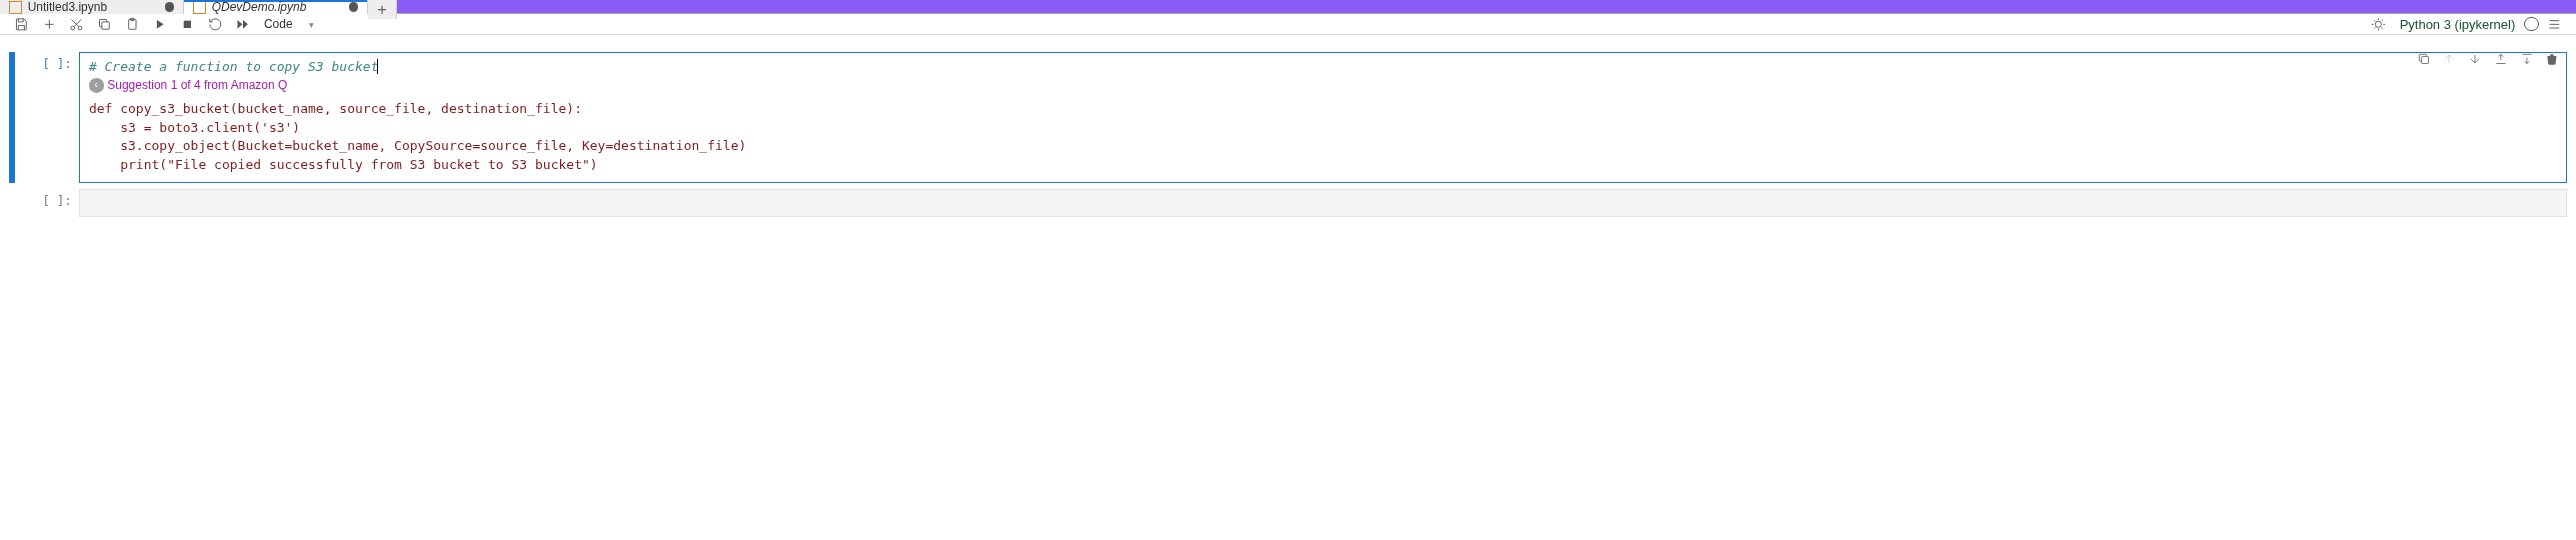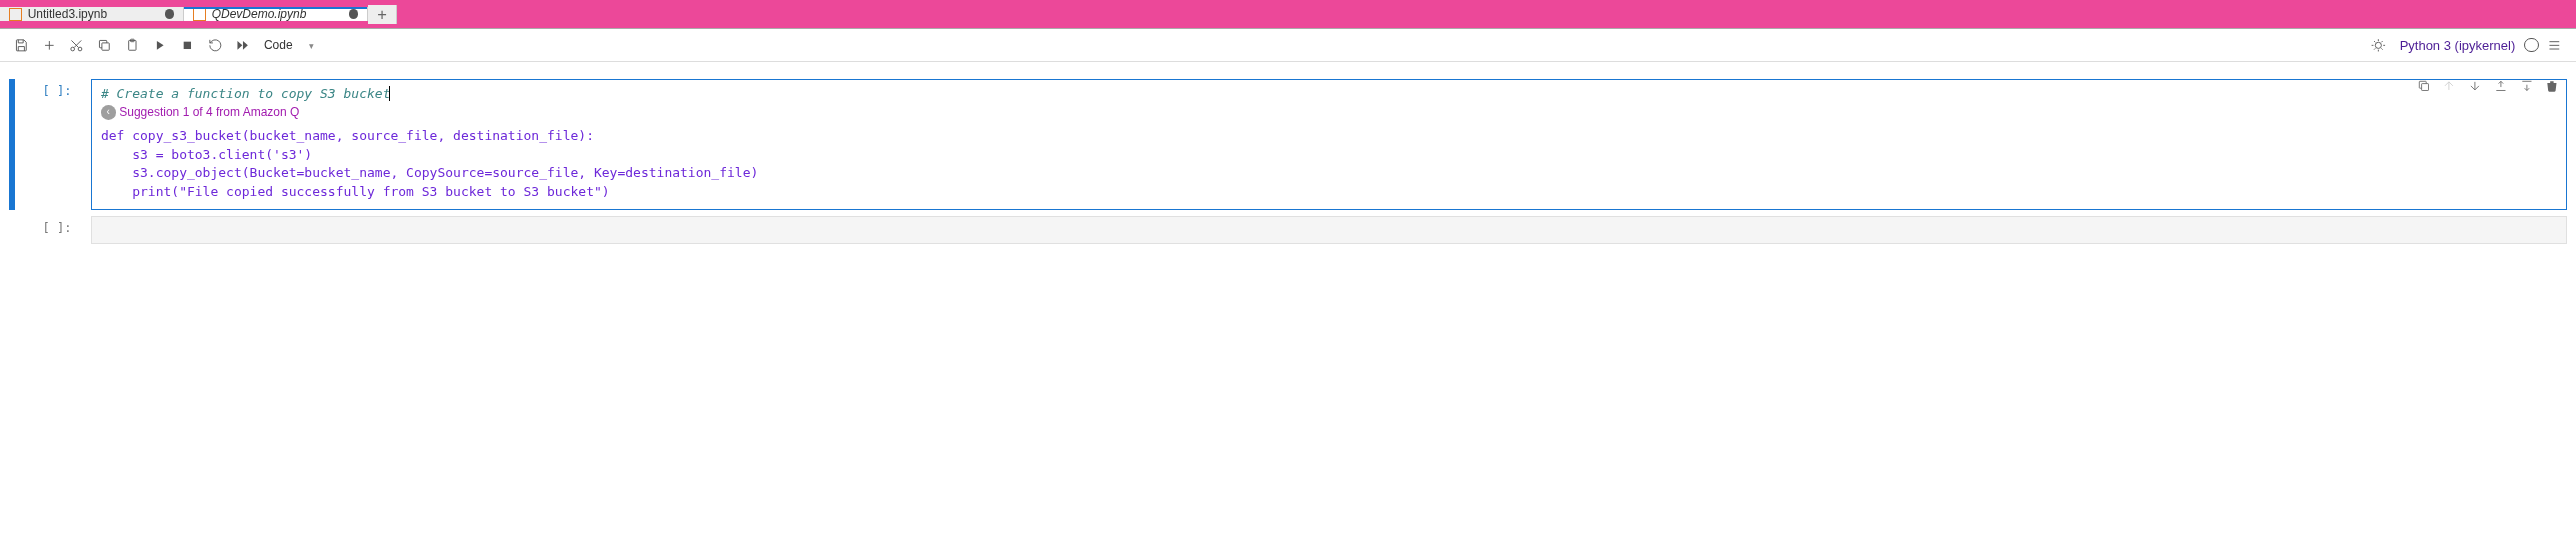--- a/index.html
+++ b/index.html
@@ -1,57 +1,57 @@
 <!DOCTYPE html>
 <html style="font-size:14.7px"><head>
 <meta charset="utf-8">
 <style>
 * { box-sizing: border-box; margin: 0; padding: 0; }
 body { font-family: -apple-system, BlinkMacSystemFont, "Segoe UI", Helvetica, Arial, sans-serif; font-size: 12px; background: #fff; color: #333; }
 
 
-.tab-bar { background: #ec4899; display: flex; align-items: center; height: 29px; border-bottom: 0.9px solid #aaa; }
+.tab-bar { background: #8b5cf6; display: flex; align-items: flex-start; height: 14px; border-bottom: 0.9px solid #aaa; }
 .tab { display: flex; align-items: center; padding: 0 9.2px; background: #eee; border-right: 0.9px solid #ccc; gap: 5.5px; min-width: 184px; position: relative; }
 .tab.active { background: #fff; font-style: italic; }
 .tab.active::before { content: ""; position: absolute; top: 0; left: 0; right: 0; height: 1.8px; background: #1976d2; }
 .tab-icon { width: 13px; height: 13px; border: 1.4px solid #e67e22; display: inline-block; }
 .tab-name { flex: 1; font-size: 12px; color: #333; }
 .tab-dirty { width: 9.2px; height: 9.2px; border-radius: 50%; background: #555; display: inline-block; }
 .tab-add { display: flex; align-items: center; justify-content: center; width: 29px; background: #eee; border-right: 0.9px solid #ccc; font-size: 16.5px; color: #666; cursor: pointer; }
 
 
-.toolbar { display: flex; align-items: center; height: 33px; padding: 0 9.2px; border-bottom: 0.9px solid #ddd; gap: 3.7px; }
+.toolbar { display: flex; align-items: center; height: 21px; padding: 0 9.2px; border-bottom: 0.9px solid #ddd; gap: 3.7px; }
 .toolbar .spacer { flex: 1; }
 .tb-btn { width: 24px; height: 24px; display: flex; align-items: center; justify-content: center; color: #555; cursor: pointer; border-radius: 2.8px; }
 .tb-select { padding: 1.8px 18.4px 1.8px 5.5px; font-size: 12px; color: #333; border: none; background: transparent; display: flex; align-items: center; gap: 16.5px; cursor: pointer; }
 .tb-select .chev { font-size: 9.2px; color: #888; }
-.kernel-label { font-size: 13px; color: #4c1d95; margin: 0 5.5px; }
+.kernel-label { font-size: 13px; color: #14532d; margin: 0 5.5px; }
 .kernel-circle { width: 14.7px; height: 14.7px; border: 1.4px solid #555; border-radius: 50%; display: inline-block; }
 
 
 svg { width: 14.7px; height: 14.7px; stroke: currentColor; fill: none; stroke-width: 1.5; }
 .filled svg { fill: currentColor; stroke: none; }
 
 
 .notebook { padding: 16.5px 9.2px 9.2px 9.2px; }
 .cell-row { display: flex; align-items: stretch; margin-bottom: 5.5px; position: relative; }
 .gutter { width: 5.5px; }
 .cell-row.active .gutter { background: #1976d2; }
 .prompt { width: 64px; text-align: right; padding: 5.5px 7.3px 0 0; font-family: "Menlo","Consolas",monospace; font-size: 12px; color: #777; }
 .prompt.active-p { color: #307fc1; }
 .cell-body { flex: 1; position: relative; }
-.cell-input { border: 0.9px solid #1976d2; padding: 5.5px 9.2px 7.3px 9.2px; font-family: "Menlo","Consolas",monospace; font-size: 13px; line-height: 1.45; background: #fff; position: relative; margin-left: 12px; }
+.cell-input { border: 0.9px solid #1976d2; padding: 5.5px 9.2px 7.3px 9.2px; font-family: "Menlo","Consolas",monospace; font-size: 13px; line-height: 1.45; background: #fff; position: relative; }
 .cell-input.idle { border: 0.9px solid #e0e0e0; background: #f5f5f5; min-height: 27.6px; }
 
 .comment { color: #3b8686; font-style: italic; }
 .suggestion-line { display: flex; align-items: center; gap: 3.7px; }
 .sugg-badge { width: 14.7px; height: 14.7px; border-radius: 50%; background: #9e9e9e; color: #fff; display: inline-flex; align-items: center; justify-content: center; font-size: 10px; font-family: sans-serif; }
 .sugg-text { color: #a21caf; font-style: normal; font-family: -apple-system, sans-serif; font-size: 12px; }
 
-.code-block { color: #6d28d9; white-space: pre; margin-top: 5.5px; }
+.code-block { color: #7f1d1d; white-space: pre; margin-top: 5.5px; }
 .cursor-caret { display: inline-block; width: 0.9px; height: 14.7px; background: #000; vertical-align: text-bottom; margin-left: -1.8px; }
 
 
 .cell-toolbar { position: absolute; top: -1.8px; right: 5.5px; display: flex; gap: 7.3px; z-index: 2; }
 .cell-toolbar .ct-btn { width: 18.4px; height: 18.4px; display: flex; align-items: center; justify-content: center; color: #666; cursor: pointer; }
 .cell-toolbar .ct-btn.disabled { color: #ccc; }
 .cell-toolbar svg { width: 13.8px; height: 13.8px; }
 
 </style>
 </head>

